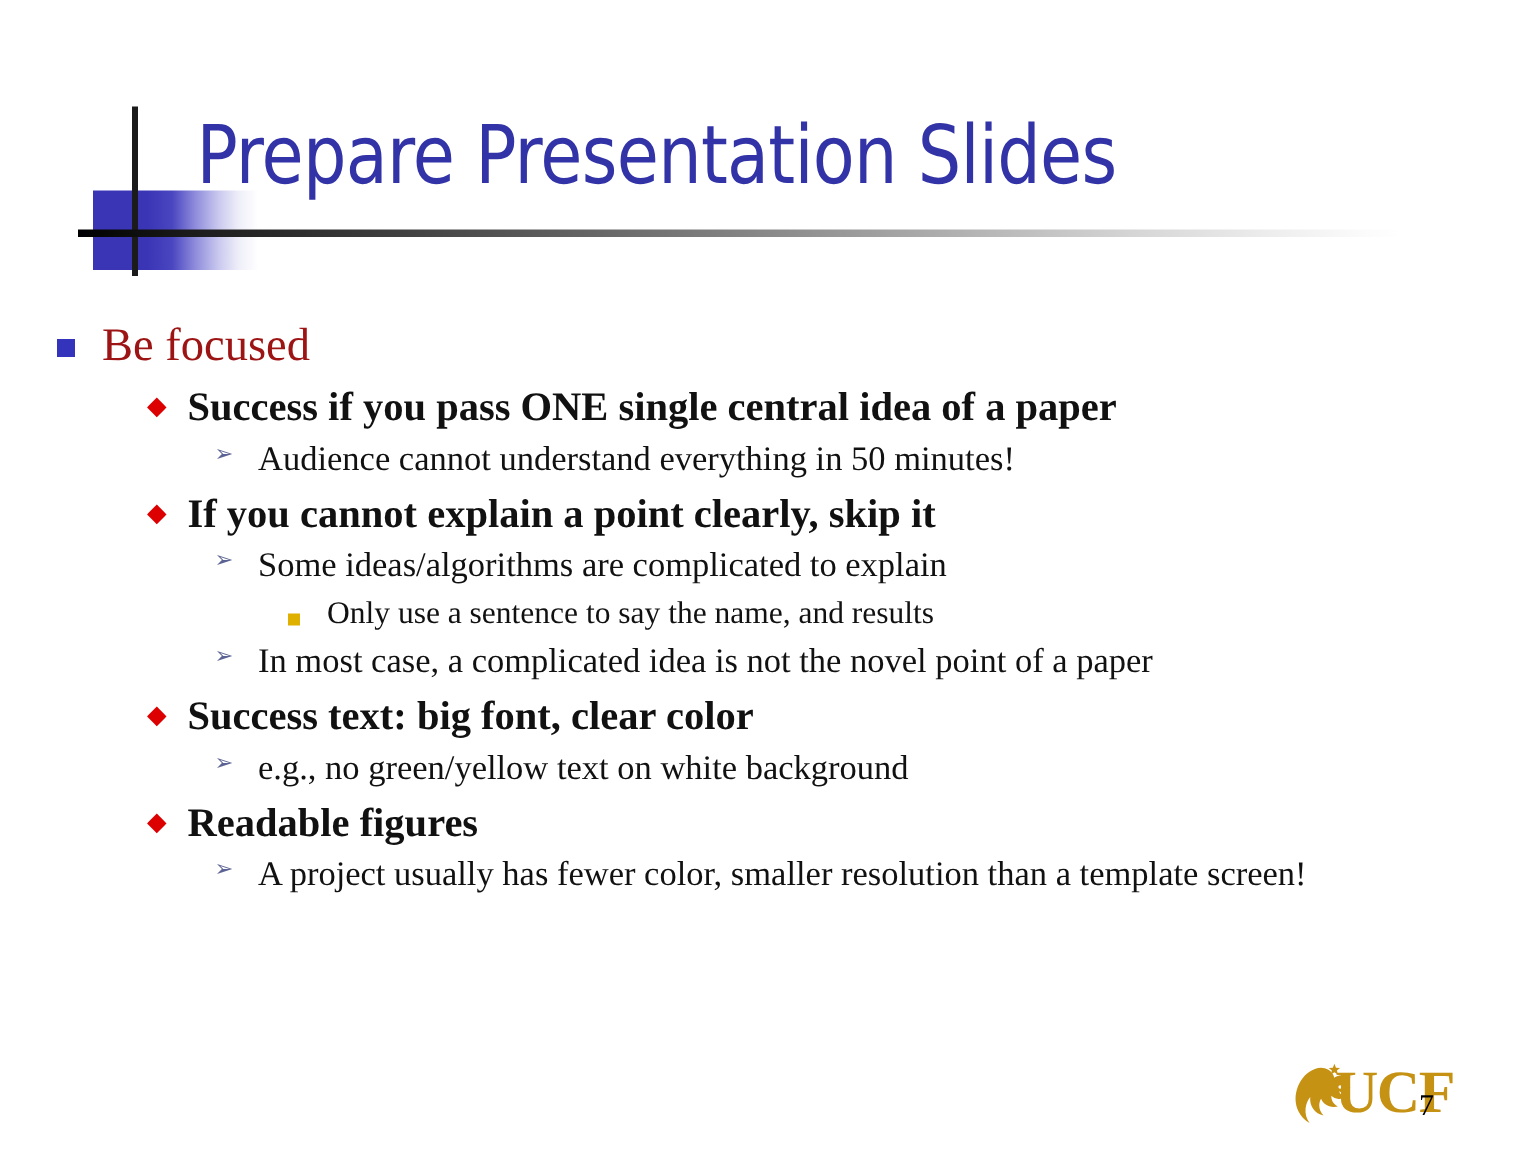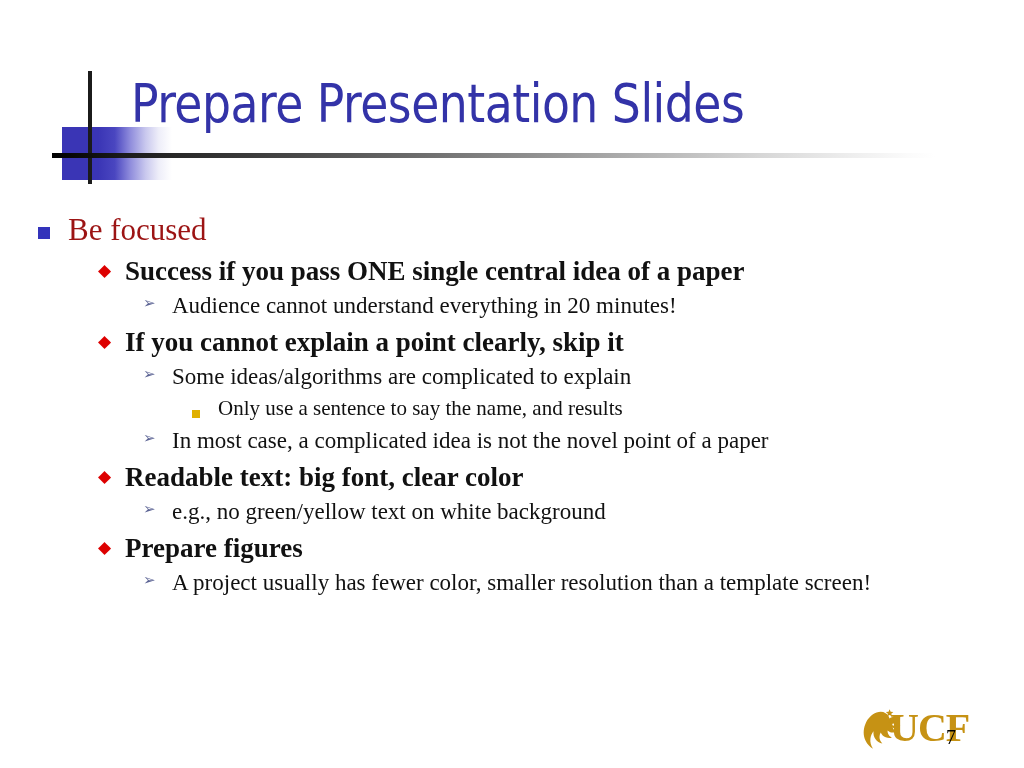--- a/index.html
+++ b/index.html
@@ -225,49 +225,49 @@
     <div class="row lv1">
       <span class="bul"><span class="sq"></span></span>
       <span class="txt">Be focused</span>
     </div>
     <div class="row lv2">
       <span class="bul">◆</span>
       <span class="txt">Success if you pass ONE single central idea of a paper</span>
     </div>
     <div class="row lv3">
       <span class="bul">➢</span>
-      <span class="txt">Audience cannot understand everything in 20 minutes!</span>
+      <span class="txt">Audience cannot understand everything in 50 minutes!</span>
     </div>
     <div class="row lv2">
       <span class="bul">◆</span>
       <span class="txt">If you cannot explain a point clearly, skip it</span>
     </div>
     <div class="row lv3">
       <span class="bul">➢</span>
       <span class="txt">Some ideas/algorithms are complicated to explain</span>
     </div>
     <div class="row lv4">
       <span class="bul"><span class="sq"></span></span>
       <span class="txt">Only use a sentence to say the name, and results</span>
     </div>
     <div class="row lv3">
       <span class="bul">➢</span>
       <span class="txt">In most case, a complicated idea is not the novel point of a paper</span>
     </div>
     <div class="row lv2">
       <span class="bul">◆</span>
-      <span class="txt">Readable text: big font, clear color</span>
+      <span class="txt">Success text: big font, clear color</span>
     </div>
     <div class="row lv3">
       <span class="bul">➢</span>
       <span class="txt">e.g., no green/yellow text on white background</span>
     </div>
     <div class="row lv2">
       <span class="bul">◆</span>
-      <span class="txt">Prepare figures</span>
+      <span class="txt">Readable figures</span>
     </div>
     <div class="row lv3">
       <span class="bul">➢</span>
       <span class="txt">A project usually has fewer color, smaller resolution than a template screen!</span>
     </div>
   </div>
 
 <div id="ucf-logo">
   <svg id="ucf-mark" width="52" height="54" viewBox="0 0 52 54">
     <path d="M40.5 17.5c-1.6-1.9-3.6-2.6-5.8-2.4-1.3.1-2.3.6-3.2 1.4-.5-2.2-1.8-4.1-3.9-5.3

